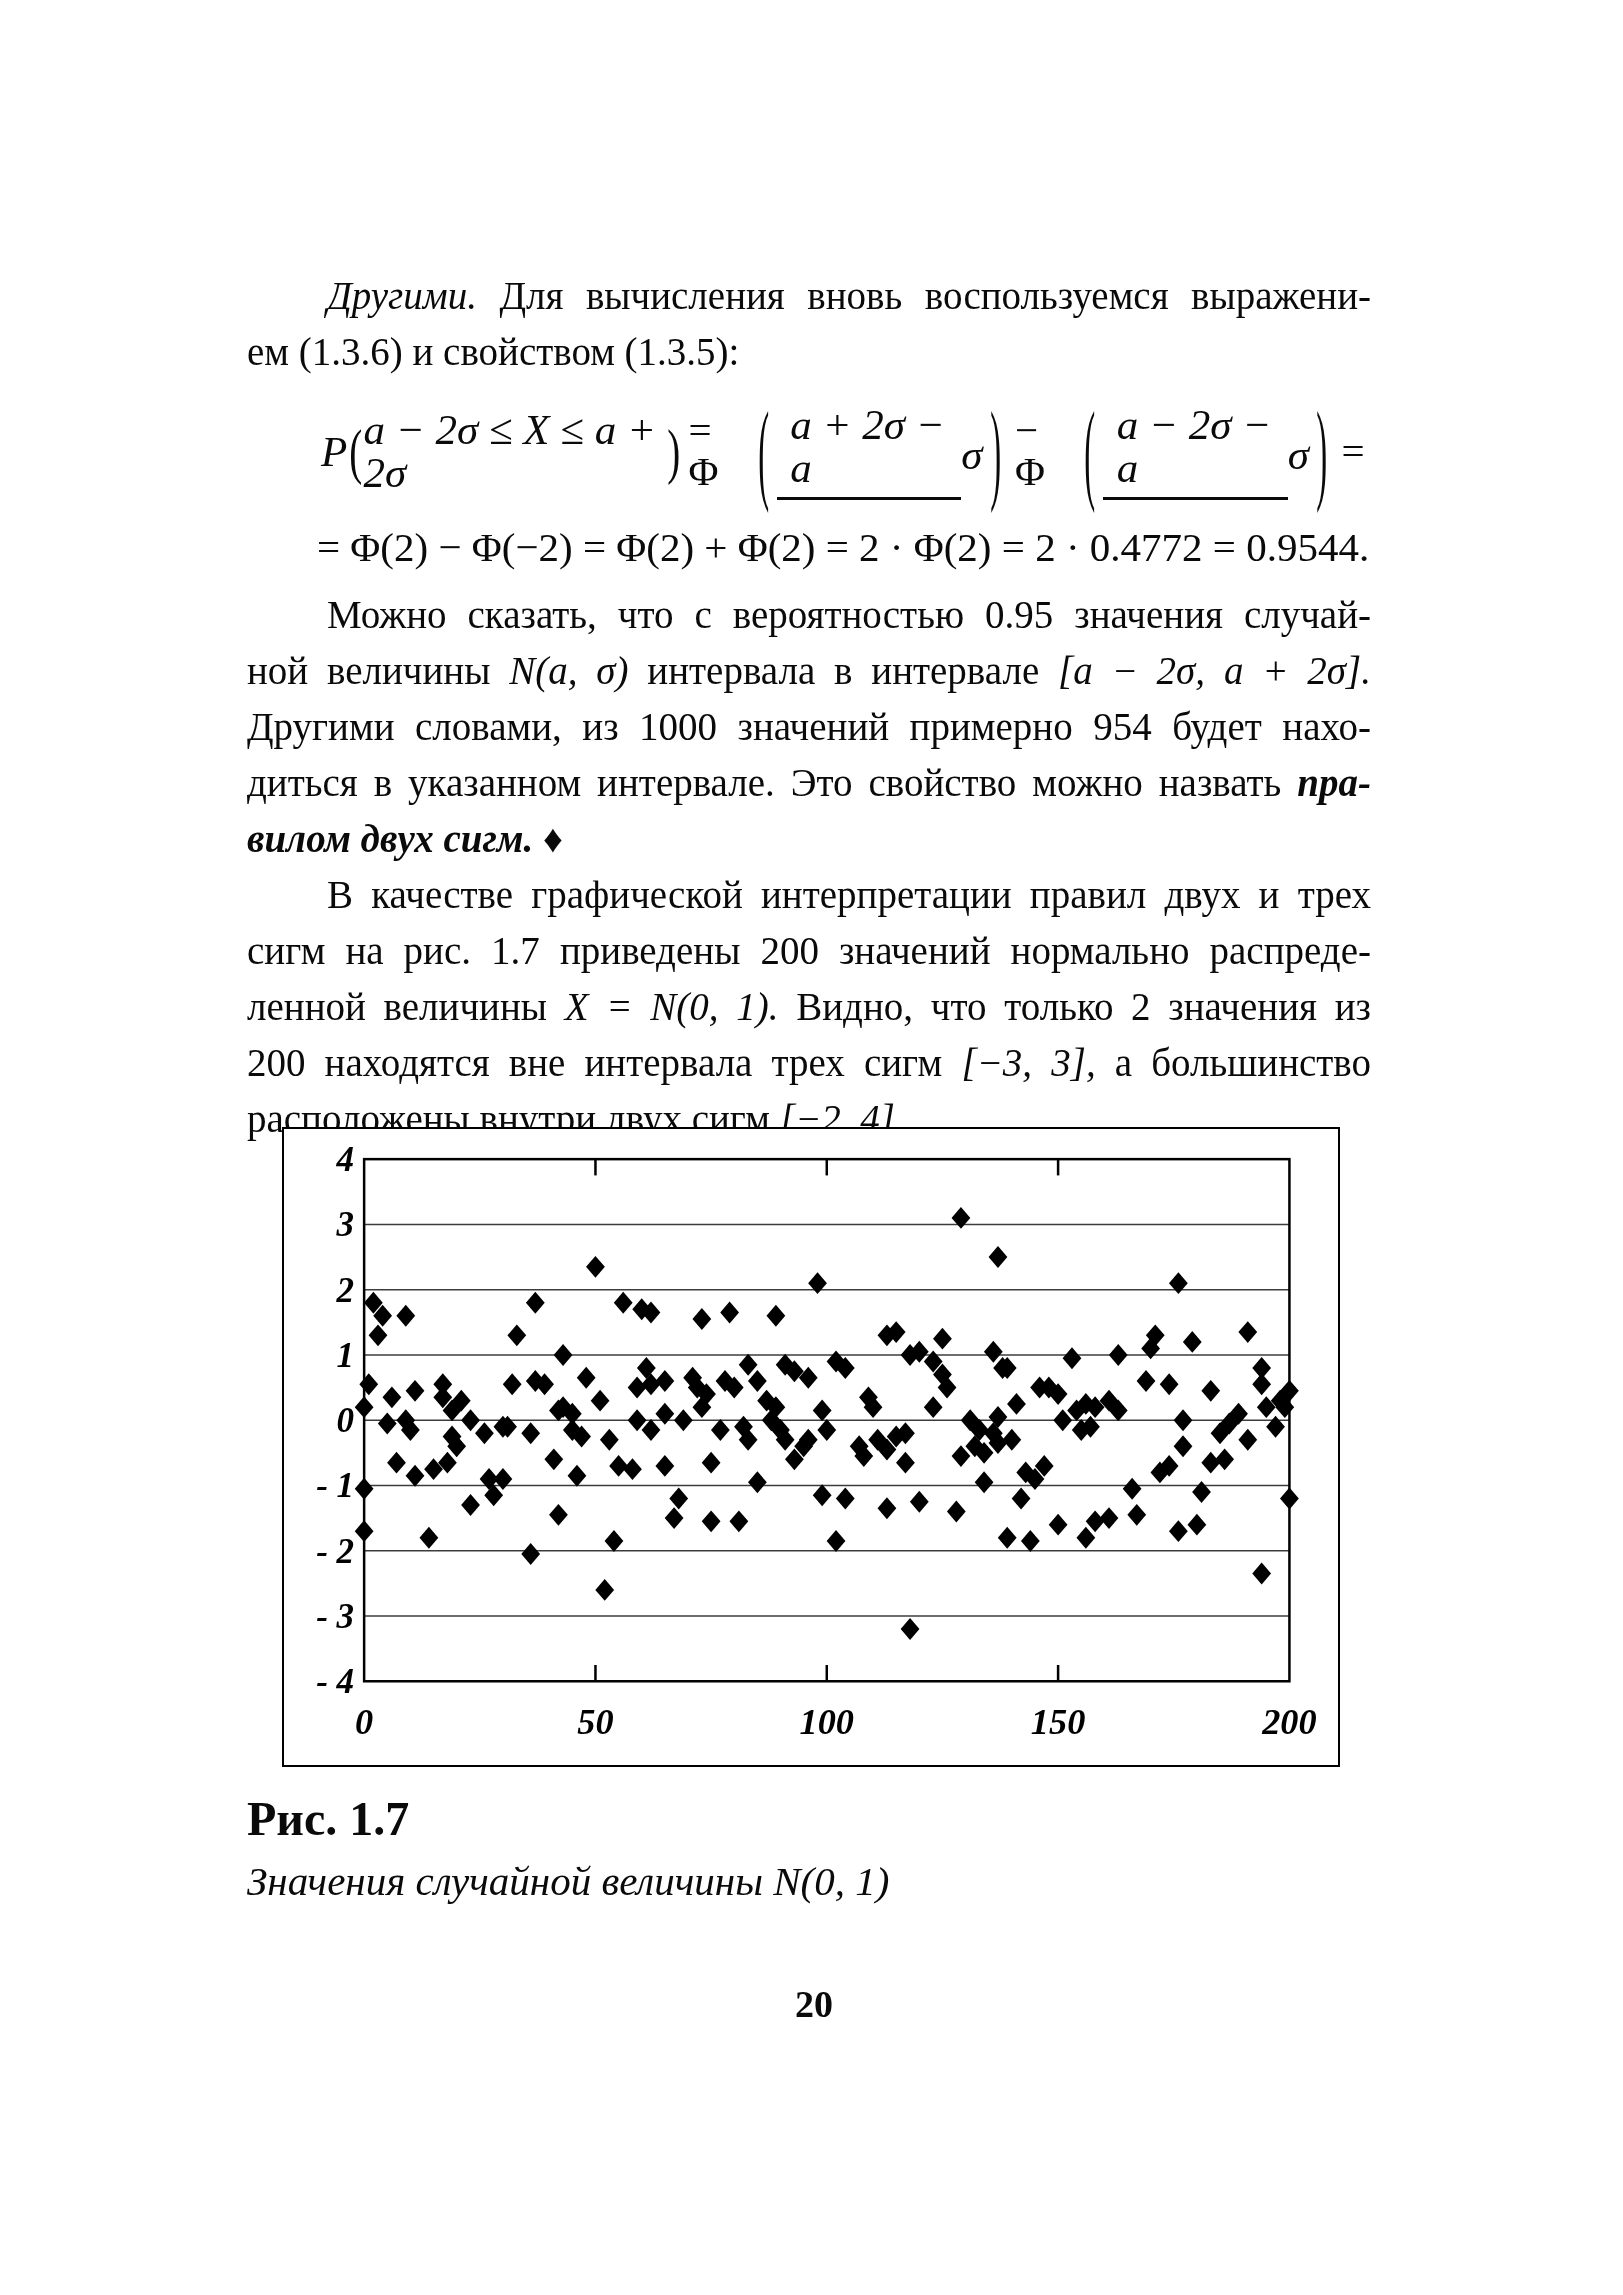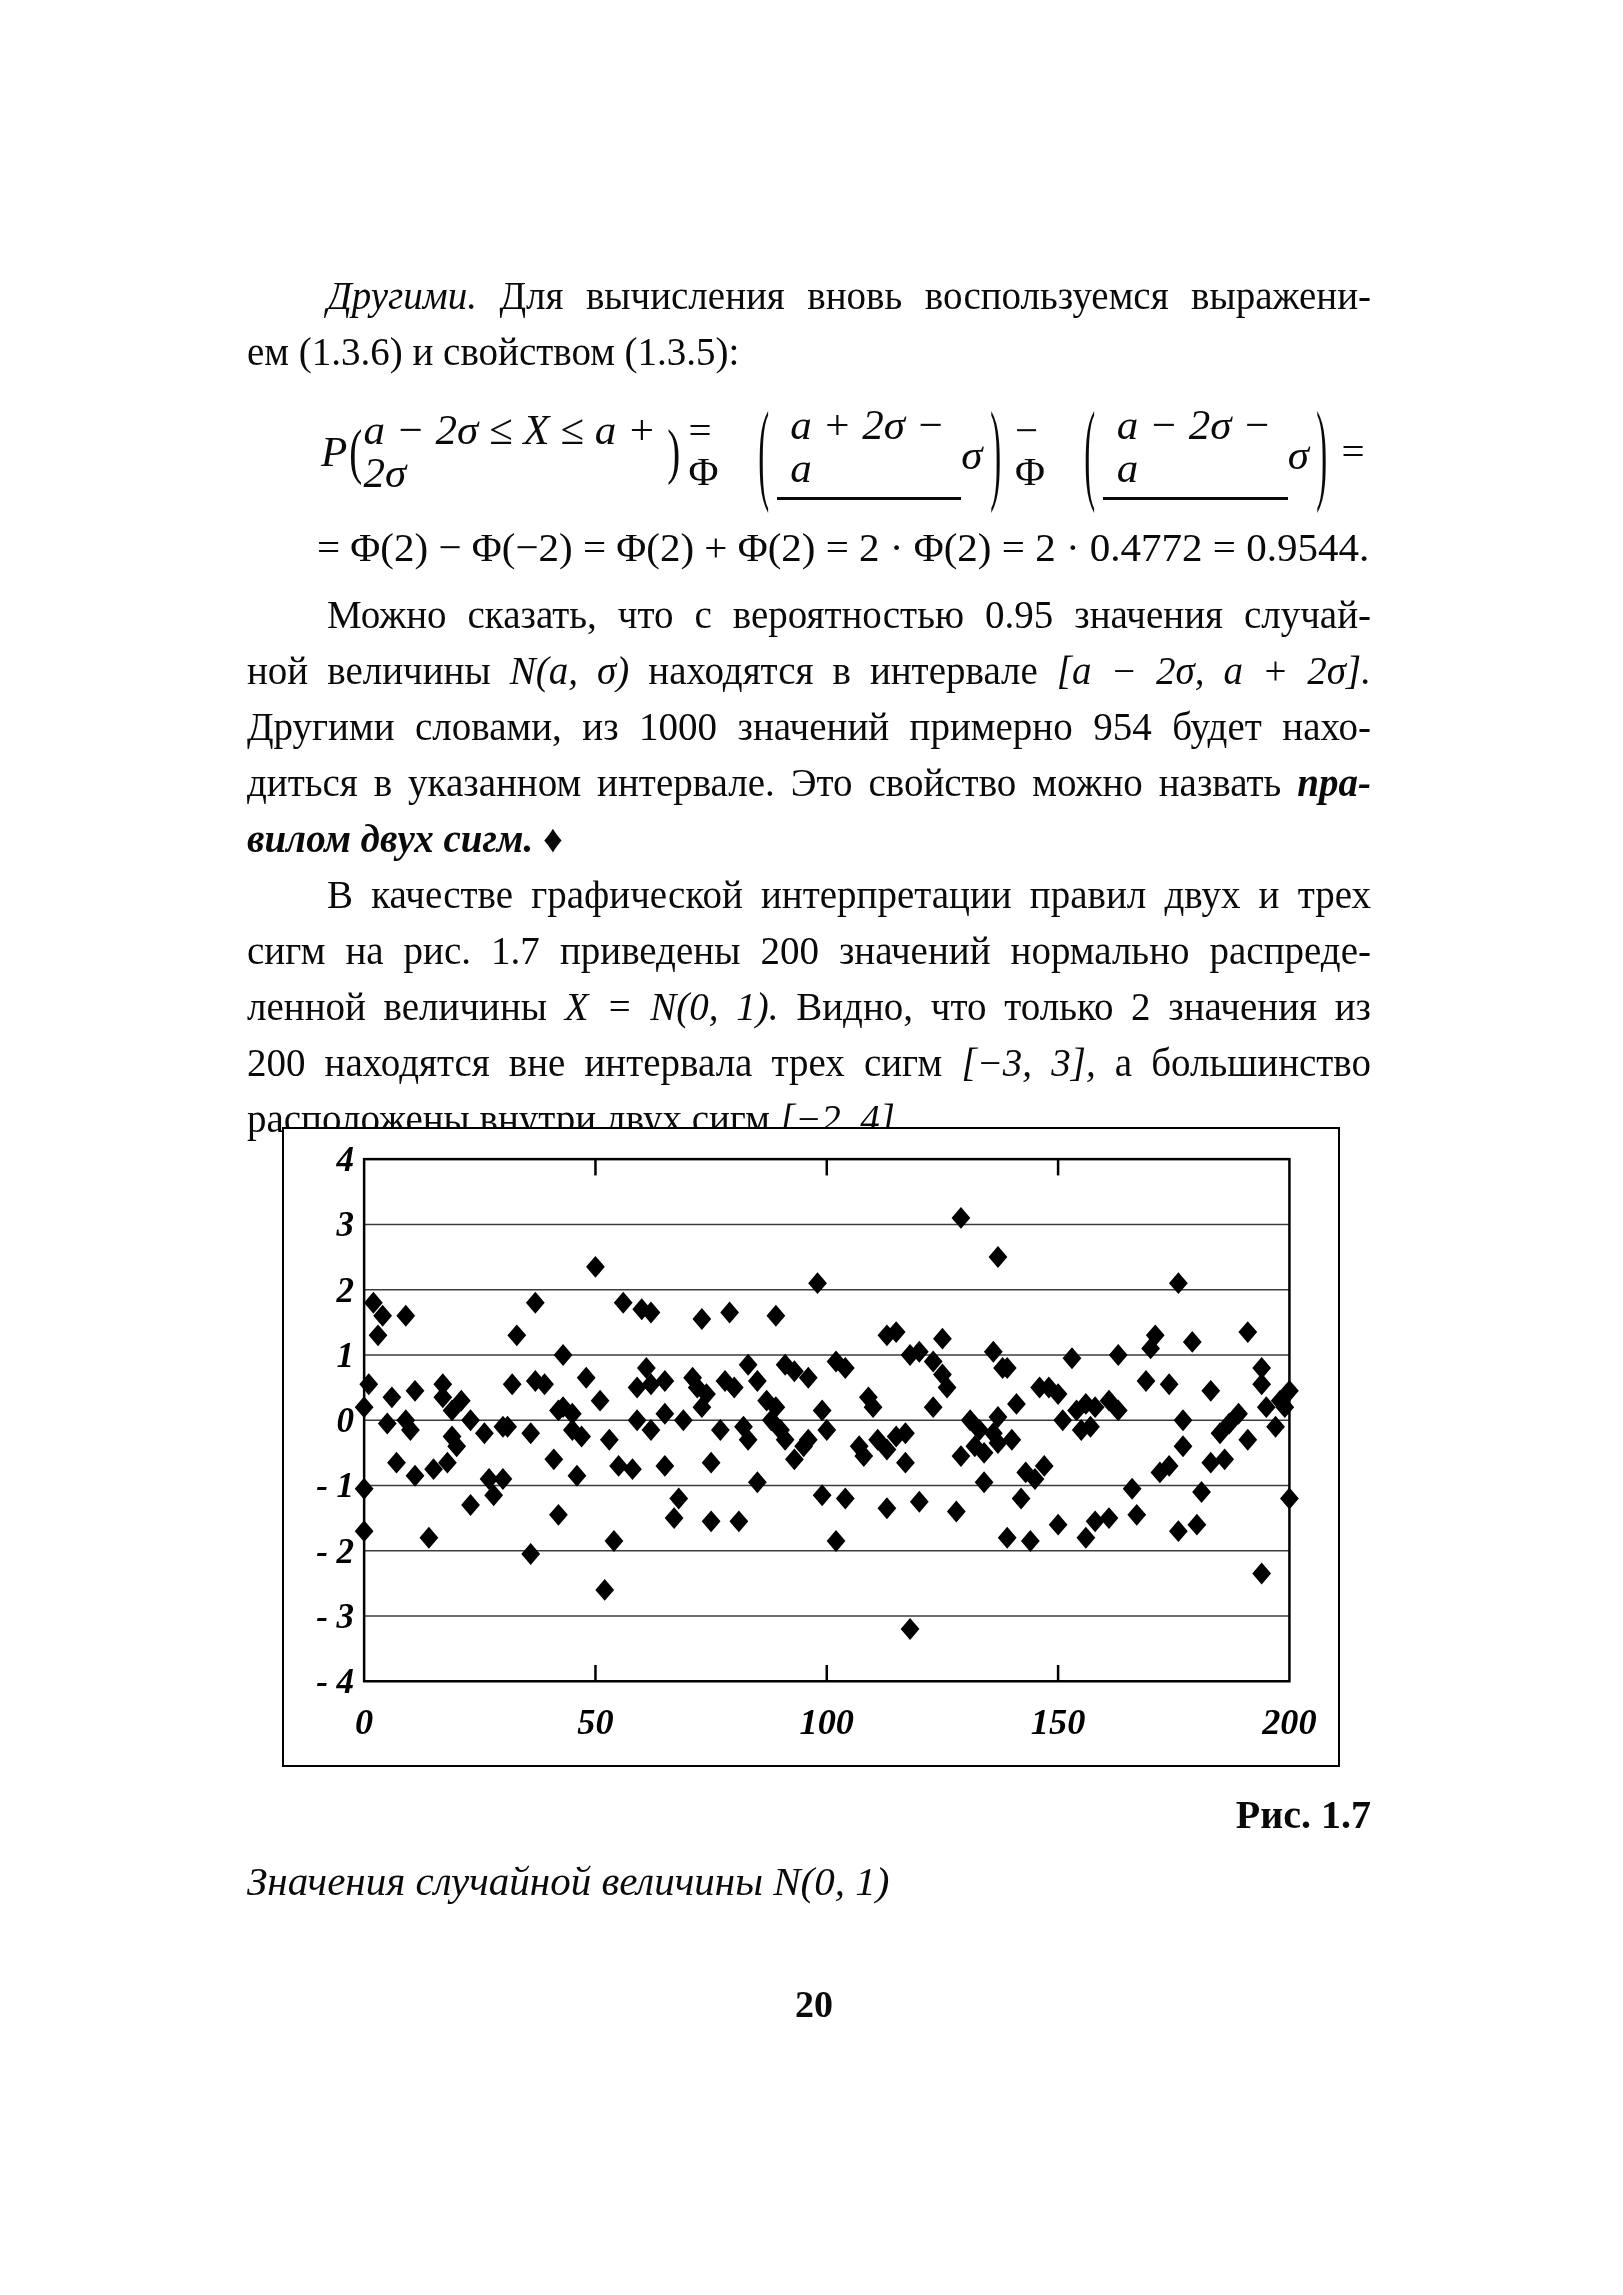--- a/index.html
+++ b/index.html
@@ -35,21 +35,21 @@
   .formula2{height:58px;line-height:58px;margin-left:70px;font-size:41px;white-space:nowrap;}
   .gap{height:11.3px;}
   
   .figure{
     position:absolute;left:282px;top:1127px;width:1058px;height:640px;
     border:2.5px solid #000;background:#fff;box-sizing:border-box;
   }
   .figure svg{display:block;}
   .caption1{
     position:absolute;top:1791px;left:247px;width:1124px;
-    text-align:right;font-size:40px;font-weight:bold;
+    text-align:left;font-size:48px;font-weight:bold;
   }
   .caption2{
     position:absolute;top:1857px;left:247px;width:1124px;
     font-size:41px;font-style:italic;
   }
   .pageno{
     position:absolute;top:1982px;left:252px;width:1124px;
     text-align:center;font-size:38px;font-weight:bold;
   }
 </style>
@@ -82,21 +82,21 @@
         <span class="den mvar">σ</span>
       </span>
       <span class="paren2">)</span>
       <span class="op">=</span>
     </div>
 
     <div class="formula2">= Φ(2) − Φ(−2) = Φ(2) + Φ(2) = 2 · Φ(2) = 2 · 0.4772 = 0.9544.</div>
     <div class="gap"></div>
 
     <div class="tl indent">Можно сказать, что с вероятностью 0.95 значения случай-</div>
-    <div class="tl"><span>ной величины </span><span class="it">N(a, σ)</span><span> находятся в интервале </span><span class="it">[a − 2σ, a + 2σ].</span></div>
+    <div class="tl"><span>ной величины </span><span class="it">N(a, σ)</span><span> интервала в интервале </span><span class="it">[a − 2σ, a + 2σ].</span></div>
     <div class="tl">Другими словами, из 1000 значений примерно 954 будет нахо-</div>
     <div class="tl"><span>диться в указанном интервале. Это свойство можно назвать </span><span class="bi">пра-</span></div>
     <div class="tl last"><span class="bi">вилом двух сигм.</span><span> ♦</span></div>
 
     <div class="tl indent">В качестве графической интерпретации правил двух и трех</div>
     <div class="tl">сигм на рис. 1.7 приведены 200 значений нормально распреде-</div>
     <div class="tl"><span>ленной величины </span><span class="it">X = N(0, 1).</span><span> Видно, что только 2 значения из</span></div>
     <div class="tl"><span>200 находятся вне интервала трех сигм </span><span class="it">[−3, 3],</span><span> а большинство</span></div>
     <div class="tl last"><span>расположены внутри двух сигм </span><span class="it">[−2, 4].</span></div>
   </div>

